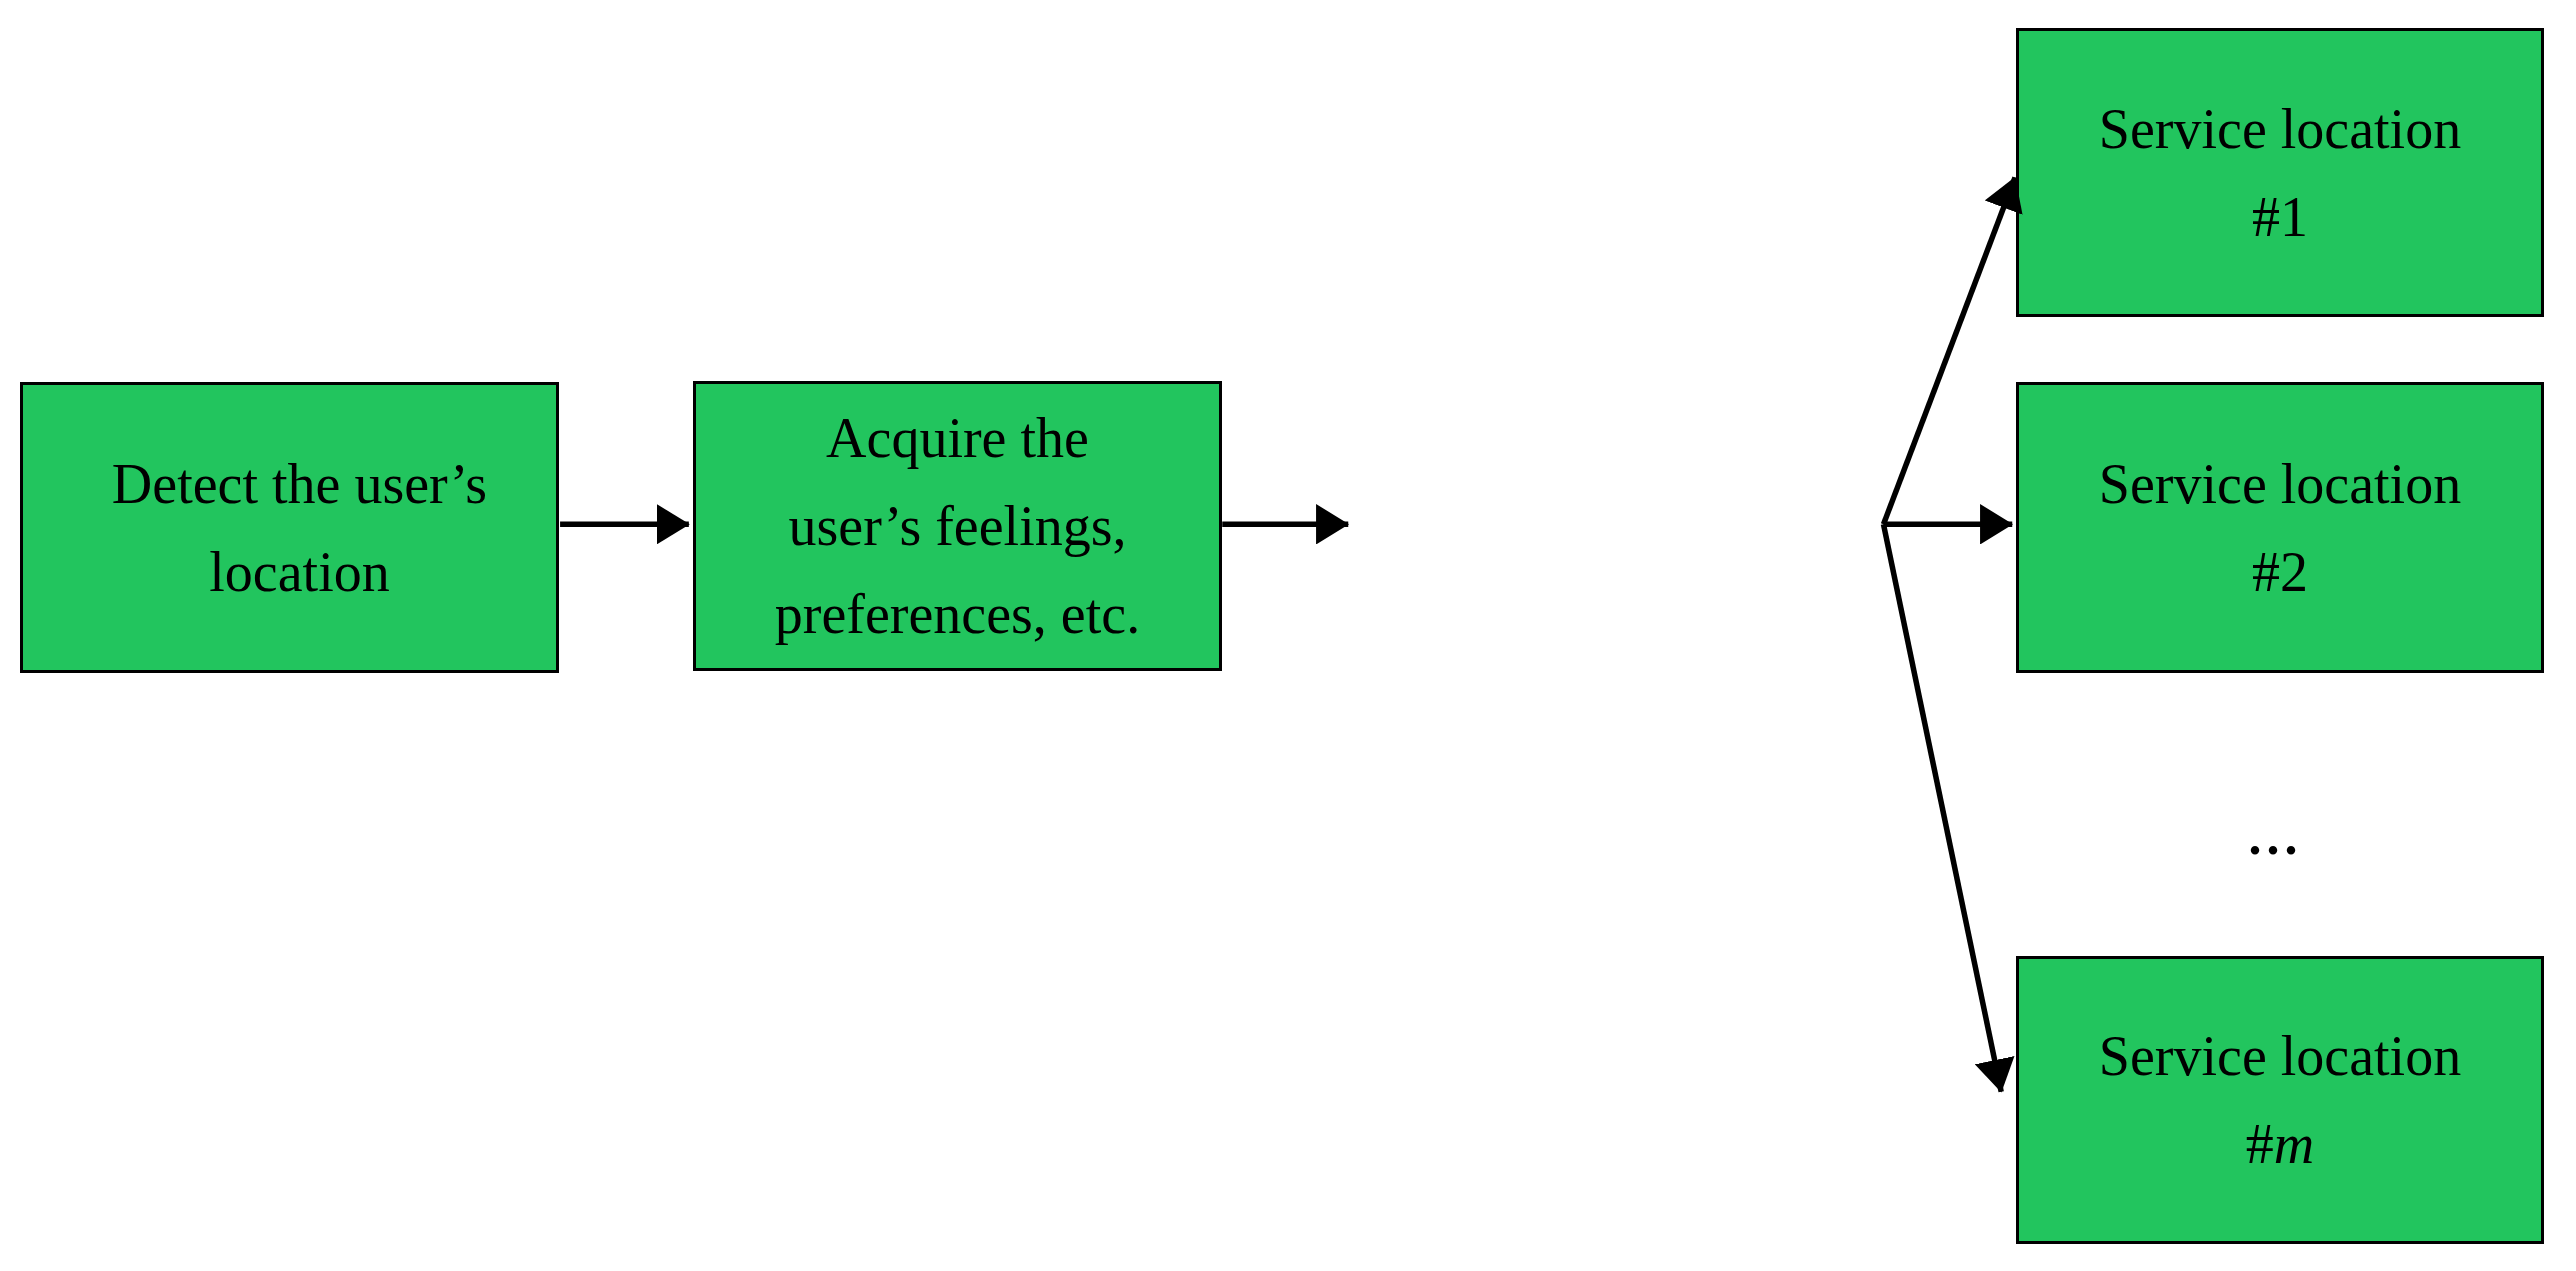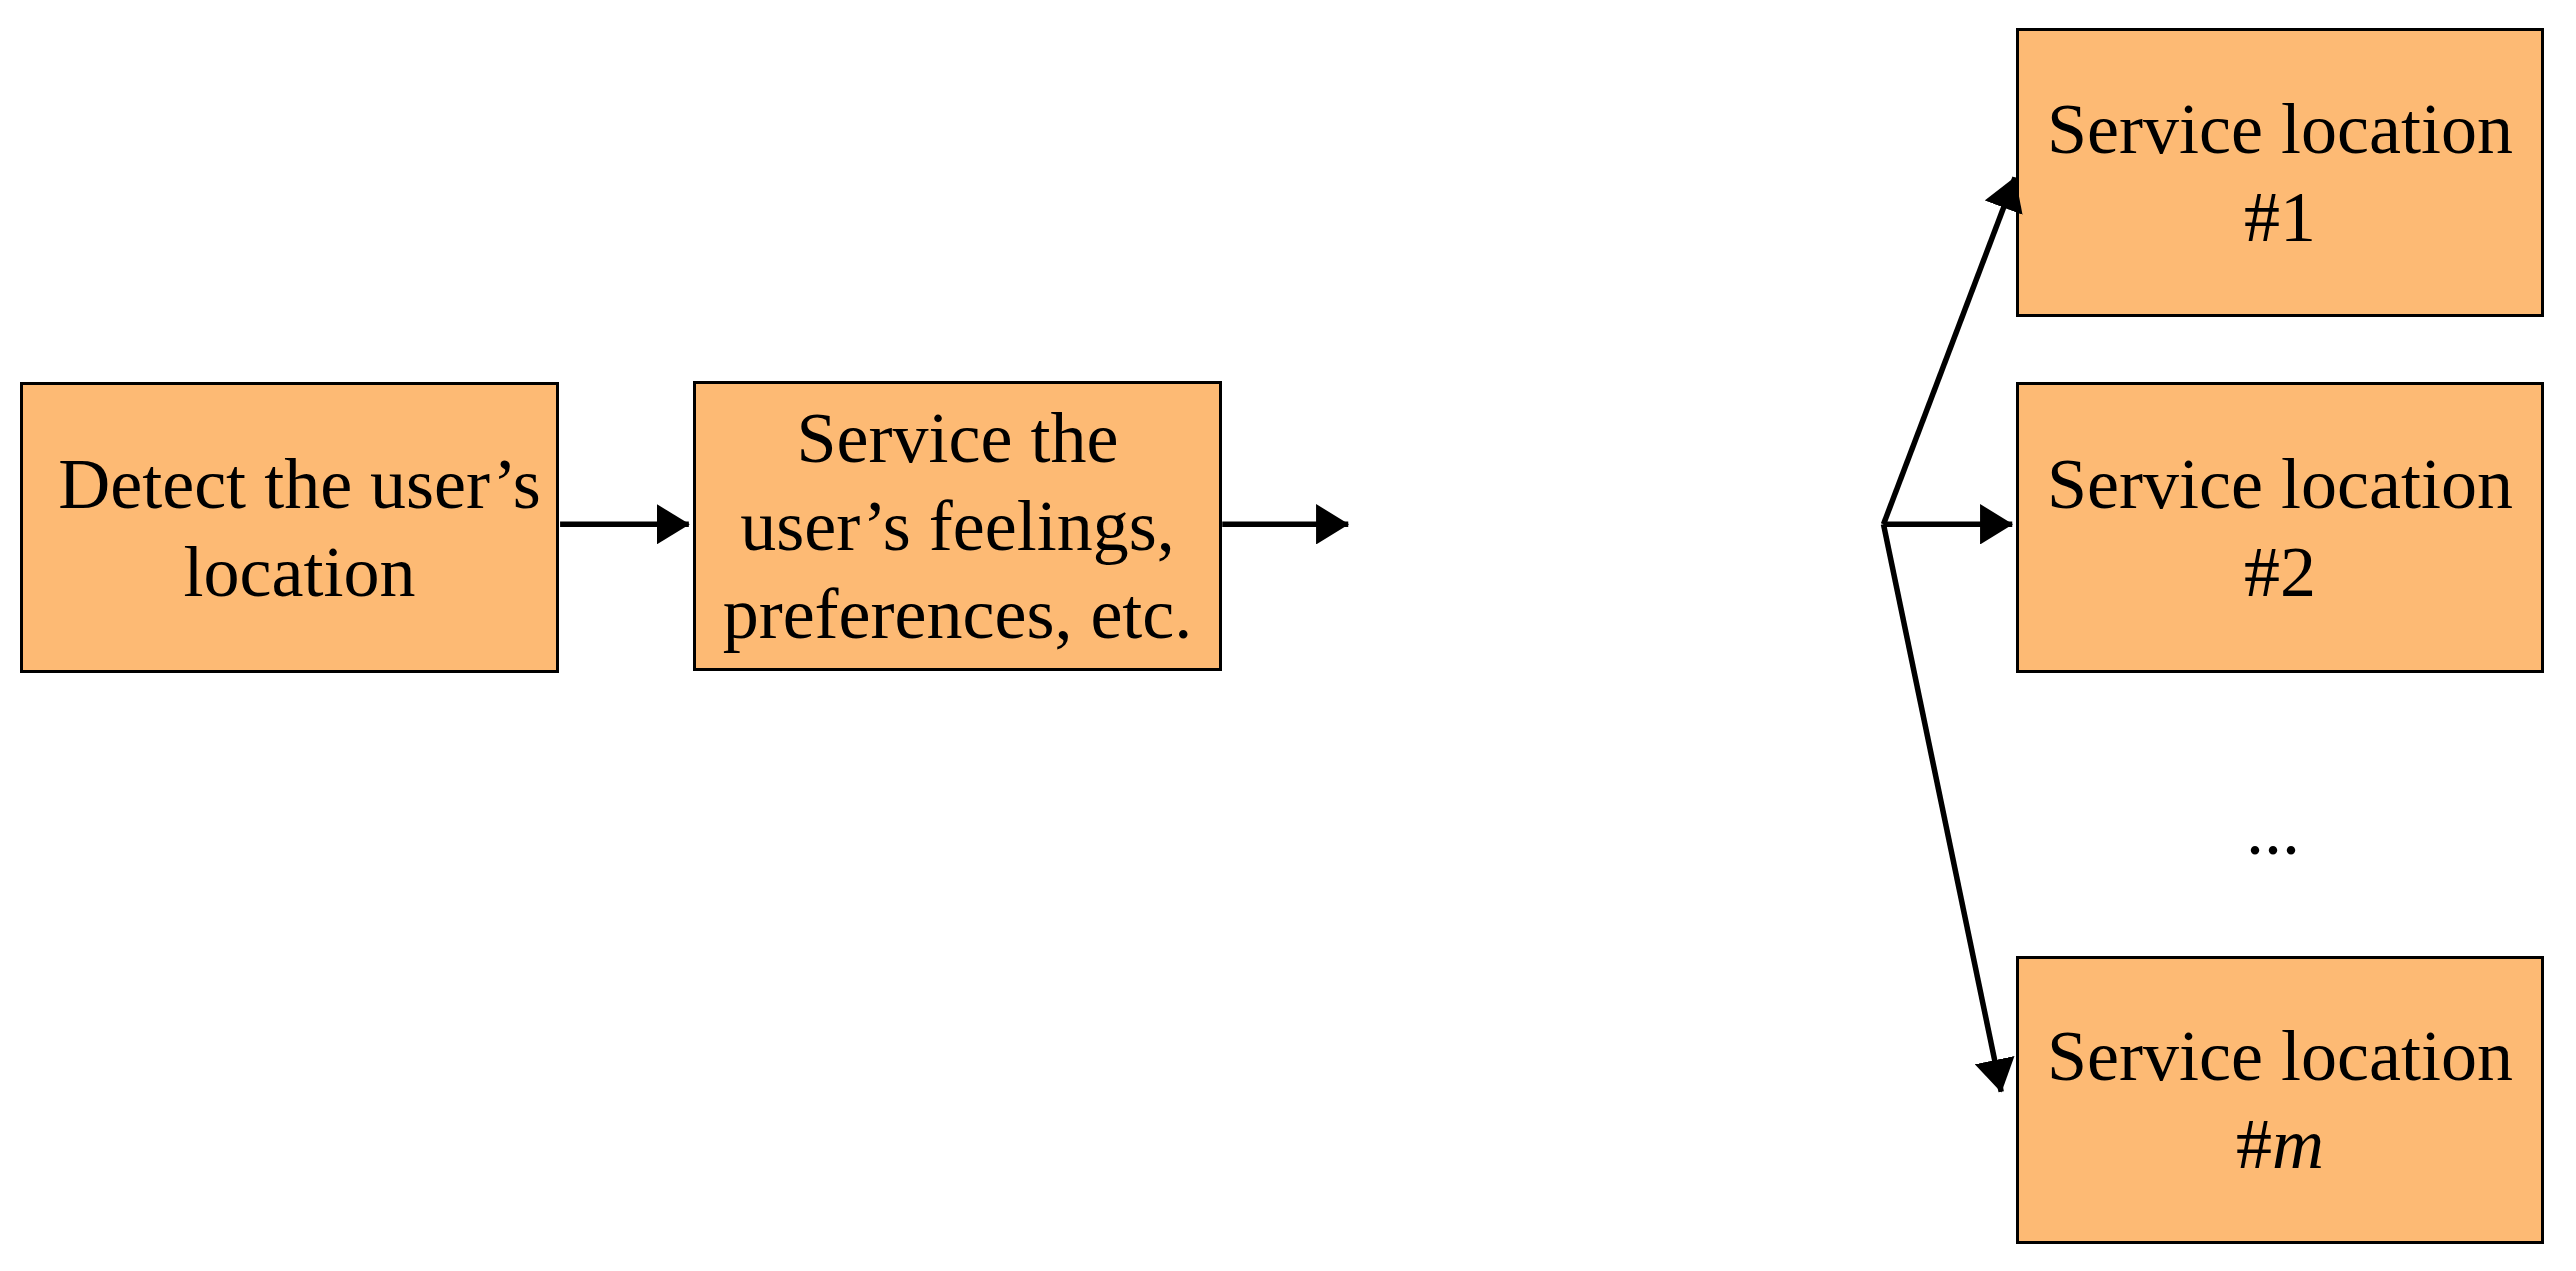--- a/index.html
+++ b/index.html
@@ -12,28 +12,28 @@
     width: 2576px;
     height: 1272px;
     background: #ffffff;
     overflow: hidden;
     font-family: "Liberation Serif", "DejaVu Serif", serif;
     color: #000000;
   }
   .node {
     position: absolute;
     box-sizing: border-box;
-    background: #fdba74;
+    background: #22c55e;
     border: 3.7px solid #000000;
     display: flex;
     flex-direction: column;
     align-items: center;
     justify-content: center;
     text-align: center;
-    font-size: 72px;
+    font-size: 56px;
     line-height: 88px;
   }
   .label {
     white-space: pre-line;
   }
   .node-detect    { left: 20px;   top: 382px;  width: 539px; height: 291px; padding-left: 20px; }
   .node-acquire   { left: 693px;  top: 381px;  width: 529px; height: 290px; }
   .node-reasoning { left: 1352px; top: 383px;  width: 532px; height: 288px; }
   .node-service1  { left: 2016px; top: 28px;   width: 528px; height: 289px; }
   .node-service2  { left: 2016px; top: 382px;  width: 528px; height: 291px; }
@@ -65,21 +65,21 @@
 <body>
 
 <div id="canvas">
 
   <div class="node node-detect">
     <div class="label">Detect the user’s
 location</div>
   </div>
 
   <div class="node node-acquire">
-    <div class="label">Service the
+    <div class="label">Acquire the
 user’s feelings,
 preferences, etc.</div>
   </div>
 
 
   <div class="node node-service1">
     <div class="label">Service location</div>
     <div class="label">#1</div>
   </div>
 

